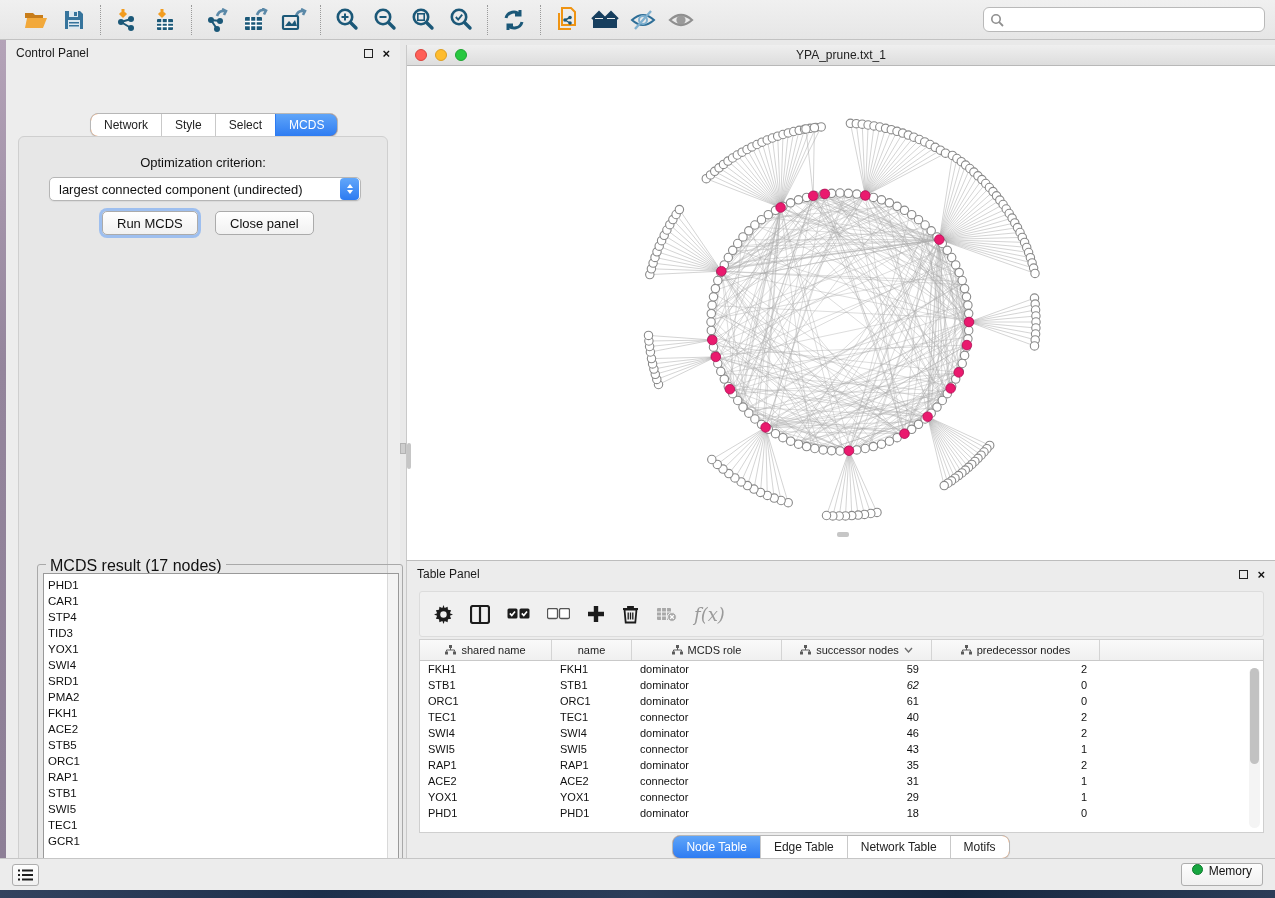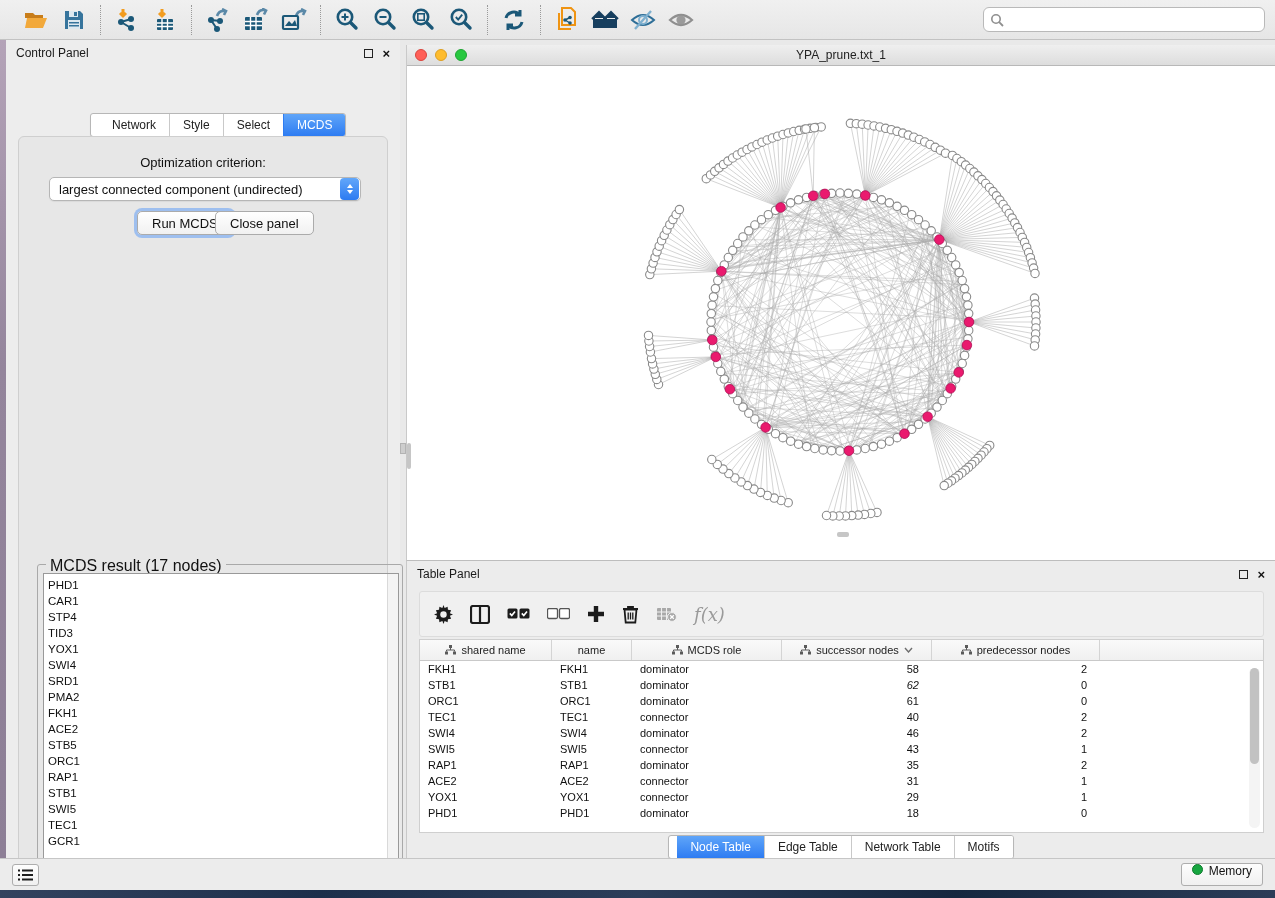--- a/index.html
+++ b/index.html
@@ -26,43 +26,43 @@
     background:linear-gradient(#b4a3b8,#94859c 40%,#8d7f96); }
 
   
   #control-panel { left:6px; top:40px; width:394px; height:818px; background:#ededed; }
   .panel-header { height:26px; display:flex; align-items:center; padding:0 10px; }
   .panel-title { font-size:12px; color:#1a1a1a; }
   .panel-header .hdr-icons { margin-left:auto; display:flex; gap:9px; align-items:center; }
   .float-glyph { width:9px; height:9px; border:1.5px solid #222; display:inline-block; }
   .close-glyph { font-size:13px; font-weight:bold; color:#111; line-height:9px; }
 
-  .seg-tabs { display:flex; border:1px solid #b7b7b7; border-radius:3px; overflow:hidden;
-    background:#ffffff; box-shadow:0 1px 1px rgba(0,0,0,.08);padding-left:8px; }
+  .seg-tabs { display:flex; border:1px solid #b7b7b7; border-radius:8px; overflow:hidden;
+    background:#f97316; box-shadow:0 1px 1px rgba(0,0,0,.08); }
   .seg-tab { font-size:12px; color:#222; padding:4px 13px; background:#fff;
     border-left:1px solid #c9c9c9; cursor:default; }
   .seg-tab:first-child { border-left:none; }
   .seg-tab.active { background:linear-gradient(#5fa5f9,#2e7cf2); color:#fff; border-left-color:#2e7cf2; }
   #cp-tabs { left:84px; top:73px; }
 
   #cp-card { left:12px; top:96px; width:370px; height:752px; background:#e7e7e7;
     border:1px solid #cfcfcf; border-radius:6px; }
   #opt-label { top:18px; width:100%; text-align:center; font-size:13px; color:#111; }
   #criterion-select { left:30px; top:40px; width:312px; height:24px; background:#fff;
     border:1px solid #b6b6b6; border-radius:5px; display:flex; align-items:center;
     font-size:13px; color:#111; padding-left:9px; box-shadow:0 1px 1px rgba(0,0,0,.06); }
   #criterion-stepper { margin-left:auto; width:19px; height:22px; border-radius:4px;
     background:linear-gradient(#62a7fa,#2d7bf1); margin-right:1px;
     display:flex; flex-direction:column; align-items:center; justify-content:center; gap:2px; }
   .chev-up { width:0;height:0;border-left:3.5px solid transparent;border-right:3.5px solid transparent;border-bottom:4px solid #fff; }
   .chev-dn { width:0;height:0;border-left:3.5px solid transparent;border-right:3.5px solid transparent;border-top:4px solid #fff; }
   .push-btn { height:24px; background:linear-gradient(#ffffff,#f1f1f1); border:1px solid #ababab;
     border-radius:5px; font-size:13px; color:#111; padding:0 14px;
     font-family:"Liberation Sans", sans-serif; }
-  #run-btn { position:absolute; left:83px; top:74px; box-shadow:0 0 0 3px rgba(110,165,245,.6);margin-left:35px; }
+  #run-btn { position:absolute; left:83px; top:74px; box-shadow:0 0 0 3px rgba(110,165,245,.6); }
   #closepanel-btn { position:absolute; left:196px; top:74px; }
 
   #mcds-group { left:18px; top:427px; width:366px; height:370px;
     border:1px solid #a9a9a9; border-radius:3px; }
   #mcds-legend { position:absolute; left:8px; top:-8px; background:#e7e7e7; padding:0 4px;
     font-size:16px; color:#111; }
   #mcds-listwrap { position:absolute; left:5px; top:8px; width:356px; height:353px;
     background:#fff; border:1px solid #999; display:flex; }
   #mcds-list { flex:1; padding:3px 0 0 4px; overflow:hidden; }
   .mcds-item { font-size:11.5px; line-height:16px; color:#111; }
@@ -713,21 +713,21 @@
             <path d="M5.5 3 v2 M1.5 6.5 v-1.5 h8 v1.5" stroke="#5a5a5a" fill="none"></path>
           </svg>
           <span>predecessor nodes</span>
         </div>
       </div>
     <div id="tp-body">
         <div class="tr">
           <div class="td" style="width: 132px;">FKH1</div>
           <div class="td" style="width: 80px;">FKH1</div>
           <div class="td" style="width: 150px;">dominator</div>
-          <div class="td num" style="width: 150px;">58</div>
+          <div class="td num" style="width: 150px;">59</div>
           <div class="td num" style="width: 168px;">2</div>
         </div>
         <div class="tr">
           <div class="td" style="width: 132px;">STB1</div>
           <div class="td" style="width: 80px;">STB1</div>
           <div class="td" style="width: 150px;">dominator</div>
           <div class="td num" style="width: 150px; font-style: italic;">62</div>
           <div class="td num" style="width: 168px;">0</div>
         </div>
         <div class="tr">

